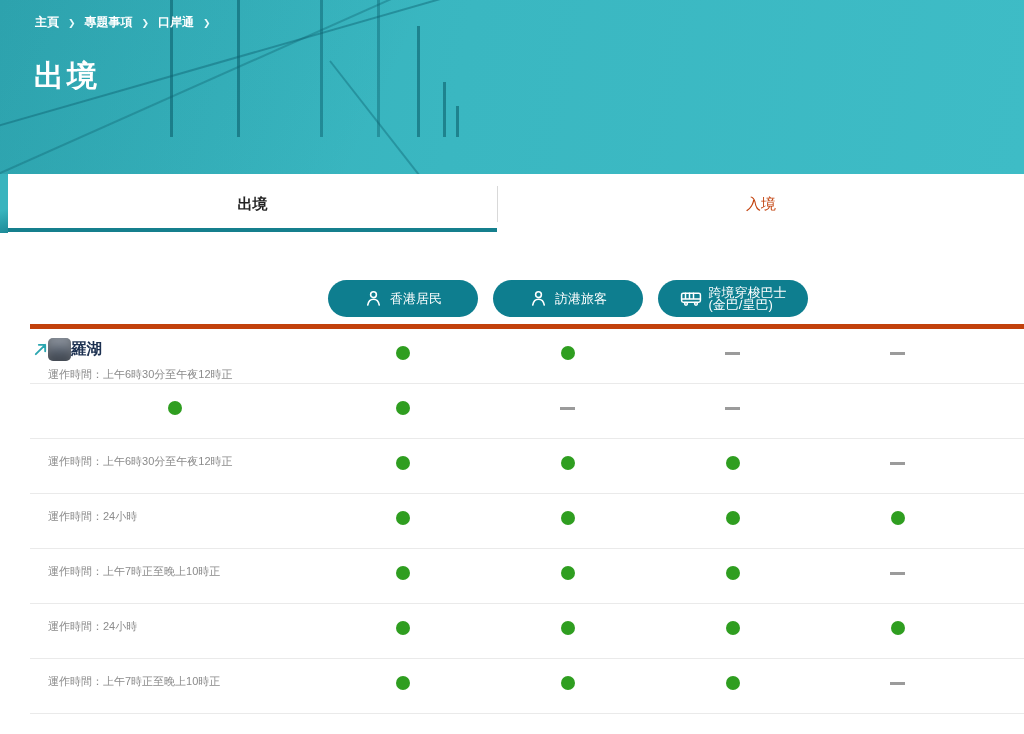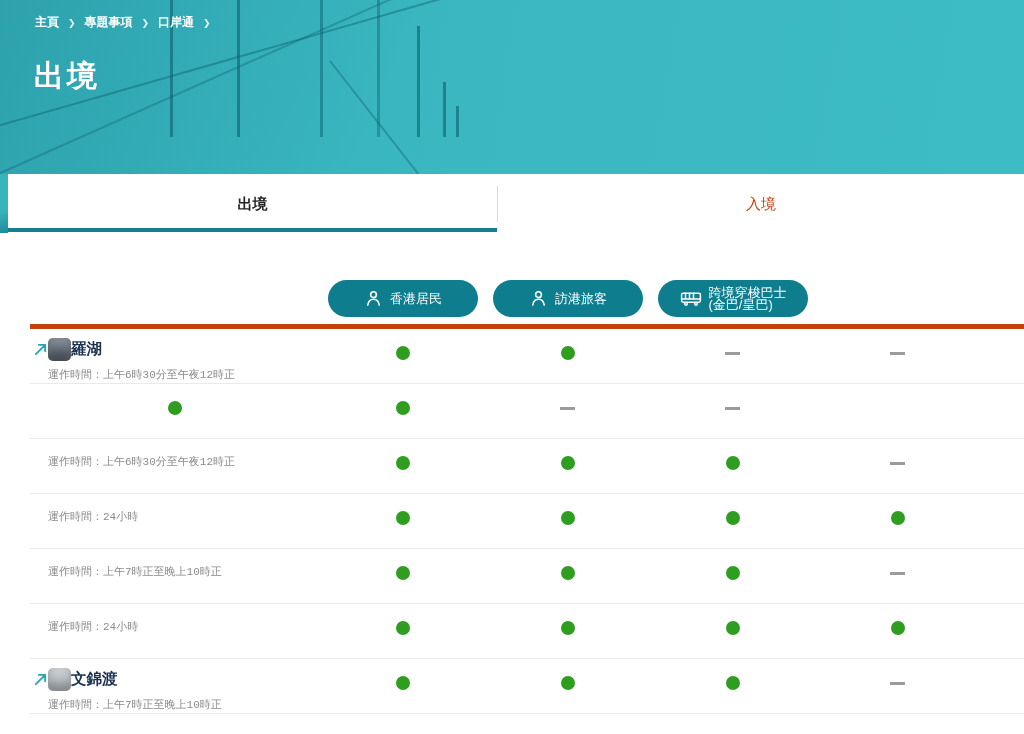--- a/index.html
+++ b/index.html
@@ -43,21 +43,21 @@
   .pill svg { flex:0 0 auto; }
   .pill .lbl { font-size:13px; line-height:14px; white-space:nowrap; }
   .pill .lbl2 { font-size:13px; line-height:12px; text-align:left; white-space:nowrap; }
 
   .row { border-bottom:1px solid #eaeaea; height:55px; padding-top:9px; }
   .namewrap { display:flex; align-items:center; gap:0; margin-left:3px; }
   .arrow-ic { width:15px; height:15px; flex:0 0 auto; }
   .thumb { width:23px; height:23px; border-radius:5px; flex:0 0 auto;
     box-shadow:inset 0 -7px 8px rgba(0,0,0,.28), inset 0 8px 8px rgba(255,255,255,.25); }
   .name { font-size:15.5px; font-weight:bold; color:#1c3050; text-decoration:none; cursor:pointer; }
-  .hours { margin:6px 0 0 18px; font-size:11px; color:#8b8b8b;font-family:Liberation Mono, monospace; }
+  .hours { margin:6px 0 0 18px; font-size:11px; color:#8b8b8b; }
   .status { display:flex; justify-content:center; padding-top:8px; }
   .dot { width:14px; height:14px; border-radius:50%; background:#2f9e20; }
   .dash { width:15px; height:2.5px; background:#9b9b9b; margin-top:6px; }
 </style>
 </head>
 <body>
 
 <div class="page">
 
   <header class="hero">
@@ -239,27 +239,20 @@
     <div class="status">
             <span class="dot"></span>
           </div>
     <div class="status">
             <span class="dot"></span>
           </div>
   </div>
 
   <div class="grid-row row">
     <div>
-      <div class="namewrap">
-        <svg class="arrow-ic" viewBox="0 0 16 16" fill="none" stroke="#2ba6b0" stroke-width="2" stroke-linecap="round" stroke-linejoin="round">
-          <path d="M3 13 13 3M6.2 3H13v6.8"></path>
-        </svg>
-        <span class="thumb" style="background: rgb(183, 189, 194);"></span>
-        <a class="name">文錦渡</a>
-      </div>
       <div class="hours">運作時間：上午7時正至晚上10時正</div>
     </div>
     <div class="status">
             <span class="dot"></span>
           </div>
     <div class="status">
             <span class="dot"></span>
           </div>
     <div class="status">
             <span class="dot"></span>

